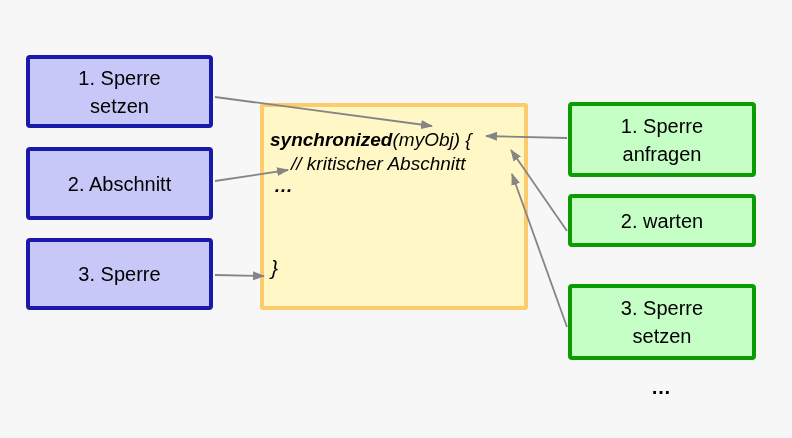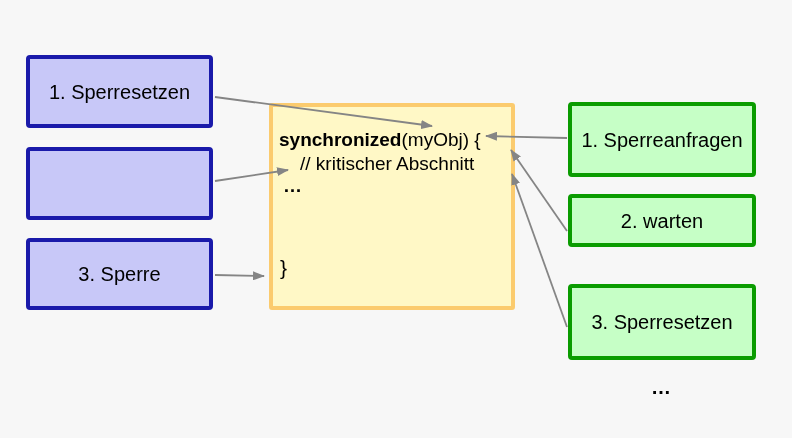--- a/index.html
+++ b/index.html
@@ -5,36 +5,36 @@
   :root{
     --page-bg:#f7f7f7; --blue-fill:#c8c8f8; --blue-border:#1a1aaa;
     --green-fill:#c6ffc6; --green-border:#0a9c00;
     --yellow-fill:#fff8c6; --yellow-border:#fbcb6e;
     --arrow:#858585; --text:#000000;
   }
   html,body{margin:0;padding:0;}
   body{background:var(--page-bg);font-family:"Liberation Sans",sans-serif;color:var(--text);}
   .canvas{position:relative;width:792px;height:438px;background:var(--page-bg);overflow:hidden;}
 
-  .box{position:absolute;box-sizing:border-box;display:flex;flex-direction:row;
+  .box{position:absolute;box-sizing:border-box;display:flex;flex-direction:column;
        align-items:center;justify-content:center;text-align:center;
        font-size:20px;line-height:28px;border-radius:4px;}
   .blue{background:var(--blue-fill);border:4px solid var(--blue-border);}
   .green{background:var(--green-fill);border:4px solid var(--green-border);}
 
   .b1{left:26px;top:55px;width:187px;height:73px;}
   .b2{left:26px;top:147px;width:187px;height:73px;}
   .b3{left:26px;top:238px;width:187px;height:72px;}
   .g1{left:568px;top:102px;width:188px;height:75px;}
   .g2{left:568px;top:194px;width:188px;height:53px;}
   .g3{left:568px;top:284px;width:188px;height:76px;}
 
-  .code-box{position:absolute;left:269px;top:103px;width:246px;height:207px;
+  .code-box{position:absolute;left:260px;top:103px;width:268px;height:207px;
             box-sizing:border-box;background:var(--yellow-fill);
-            border:4px solid var(--yellow-border);border-radius:3px;}
+            border:4px solid var(--yellow-border);border-radius:3px;font-style:italic;}
   .cl{position:absolute;font-size:19px;line-height:22px;white-space:nowrap;}
   .l1{left:6px;top:22px;}
   .l2{left:27px;top:46px;}
   .l3{left:10px;top:68px;letter-spacing:2px;font-weight:bold;}
   .l4{left:7px;top:150px;font-size:21px;}
   .kw{font-weight:bold;}
 
   .ellipsis-bottom{position:absolute;left:568px;top:376px;width:188px;
                    text-align:center;font-size:20px;font-weight:bold;letter-spacing:2px;}
 
@@ -45,20 +45,21 @@
 </head>
 <body>
 
 <div class="canvas">
 
   <div class="box blue b1">
     <div>1. Sperre</div>
     <div>setzen</div>
   </div>
   <div class="box blue b2">
+    <div>2. Abschnitt</div>
   </div>
   <div class="box blue b3">
     <div>3. Sperre</div>
   </div>
 
   <div class="code-box">
     <div class="cl l1">
       <span class="kw">synchronized</span><span>(myObj) {</span>
     </div>
     <div class="cl l2">// kritischer Abschnitt</div>

